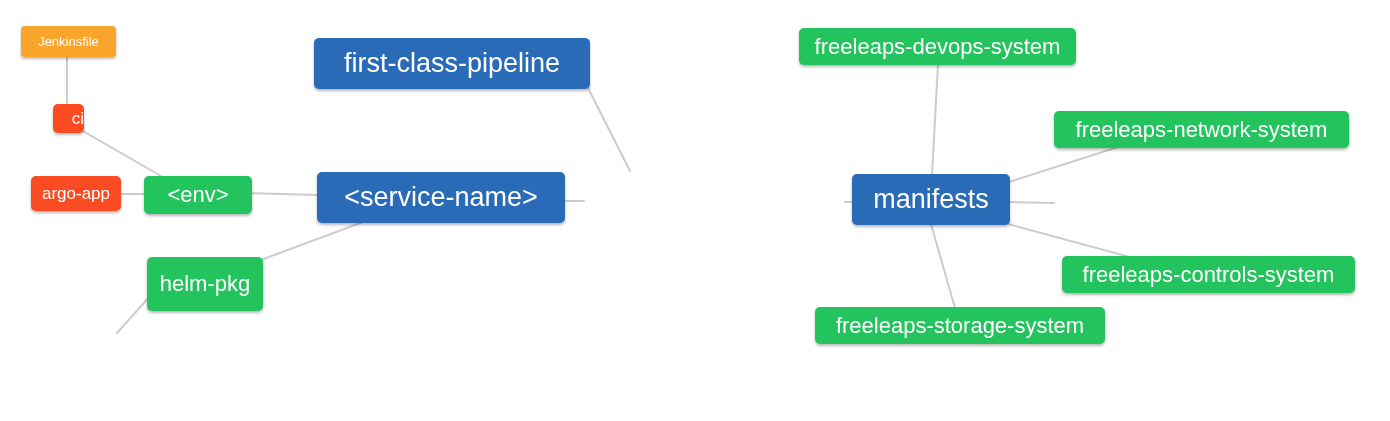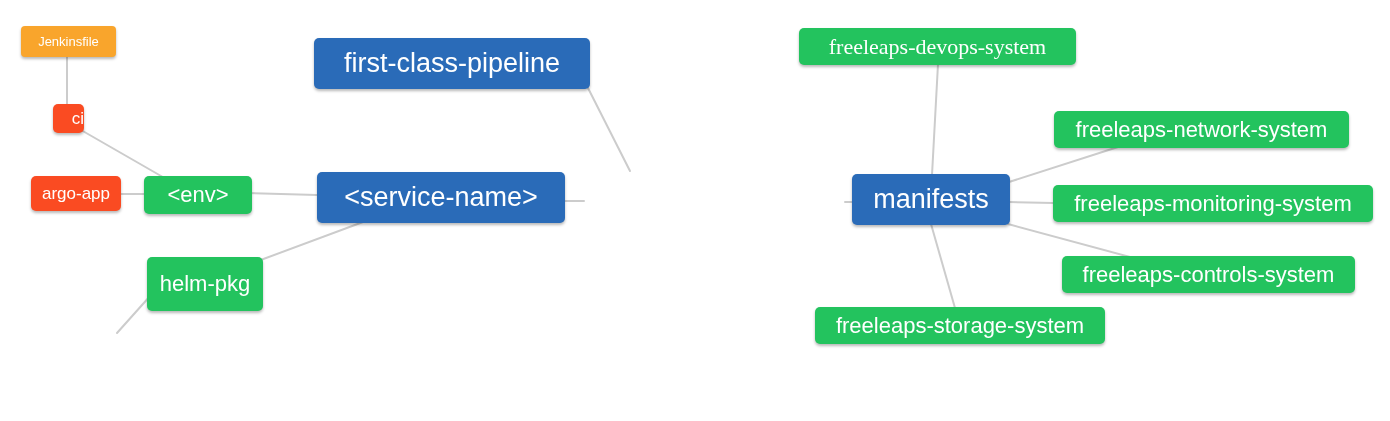--- a/index.html
+++ b/index.html
@@ -85,28 +85,25 @@
     </div>
   <div class="node branch" style="left:314px;  top:38px;  width:276px; height:51px;">
       <span>first-class-pipeline</span>
     </div>
   <div class="node branch" style="left:317px;  top:172px; width:248px; height:51px;">
       <span>&lt;service-name&gt;</span>
     </div>
   <div class="node branch" style="left:852px;  top:174px; width:158px; height:51px;">
       <span>manifests</span>
     </div>
-  <div class="node leaf" style="left:799px;  top:28px;  width:277px; height:37px;font-family:Liberation Serif, serif;">
+  <div class="node leaf" style="left:799px;  top:28px;  width:277px; height:37px;">
       <span>freeleaps-devops-system</span>
     </div>
   <div class="node leaf" style="left:1054px; top:111px; width:295px; height:37px;">
       <span>freeleaps-network-system</span>
-    </div>
-  <div class="node leaf" style="left:1053px; top:185px; width:320px; height:37px;">
-      <span>freeleaps-monitoring-system</span>
     </div>
   <div class="node leaf" style="left:1062px; top:256px; width:293px; height:37px;text-align:right;">
       <span>freeleaps-controls-system</span>
     </div>
   <div class="node leaf" style="left:815px;  top:307px; width:290px; height:37px;">
       <span>freeleaps-storage-system</span>
     </div>
 
 </div>
 

